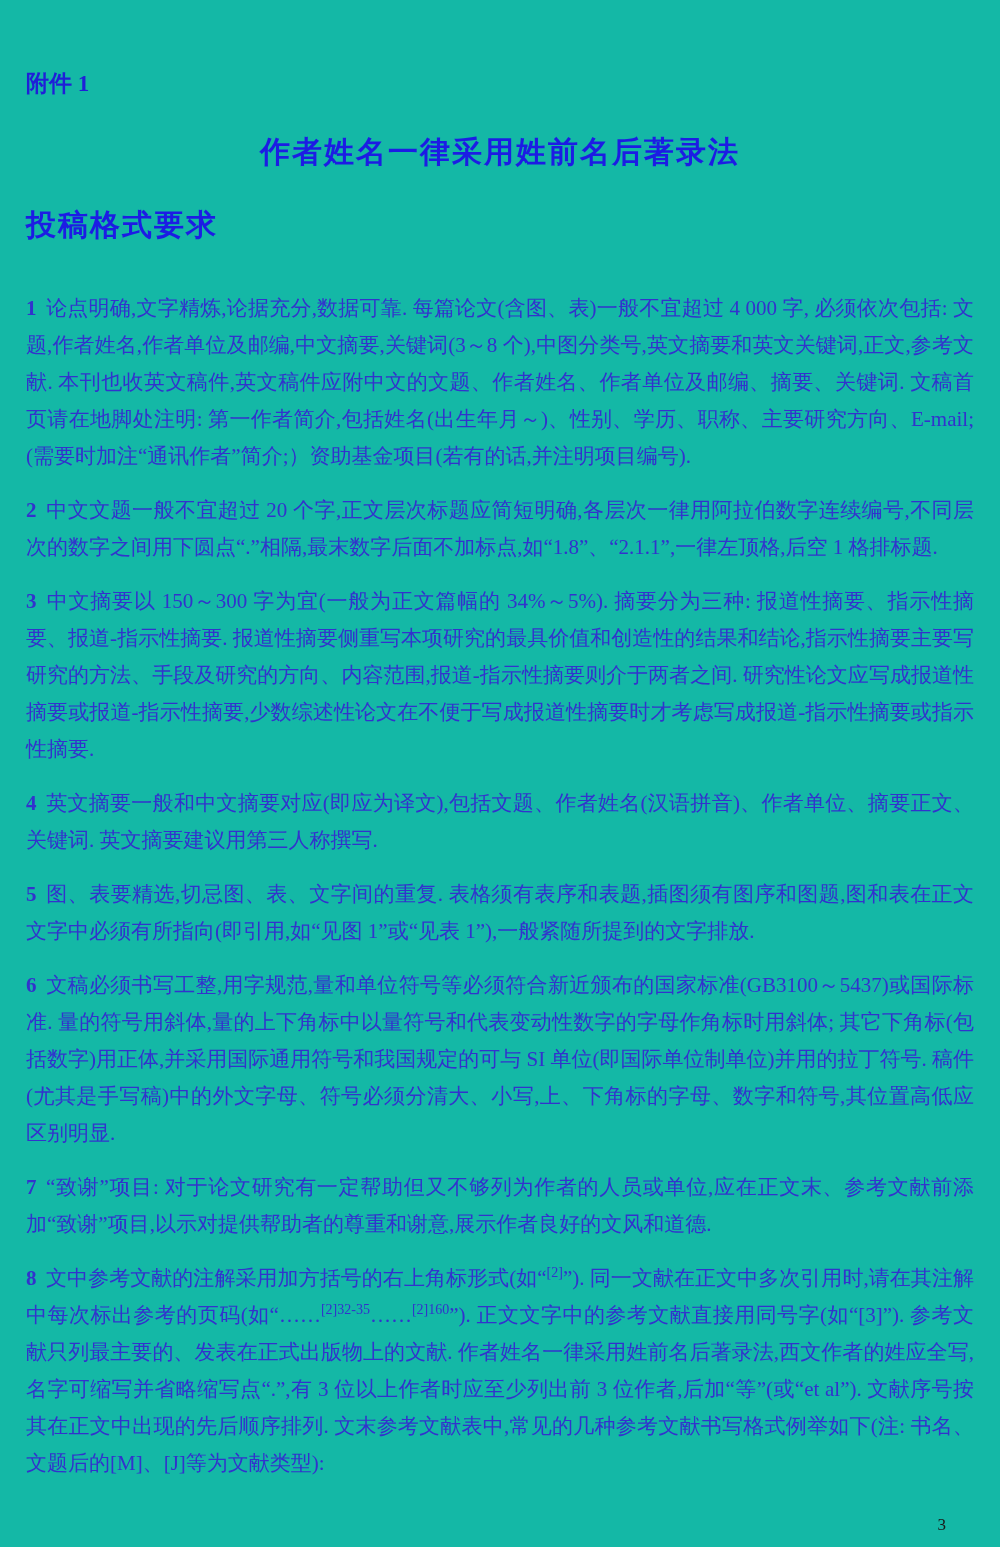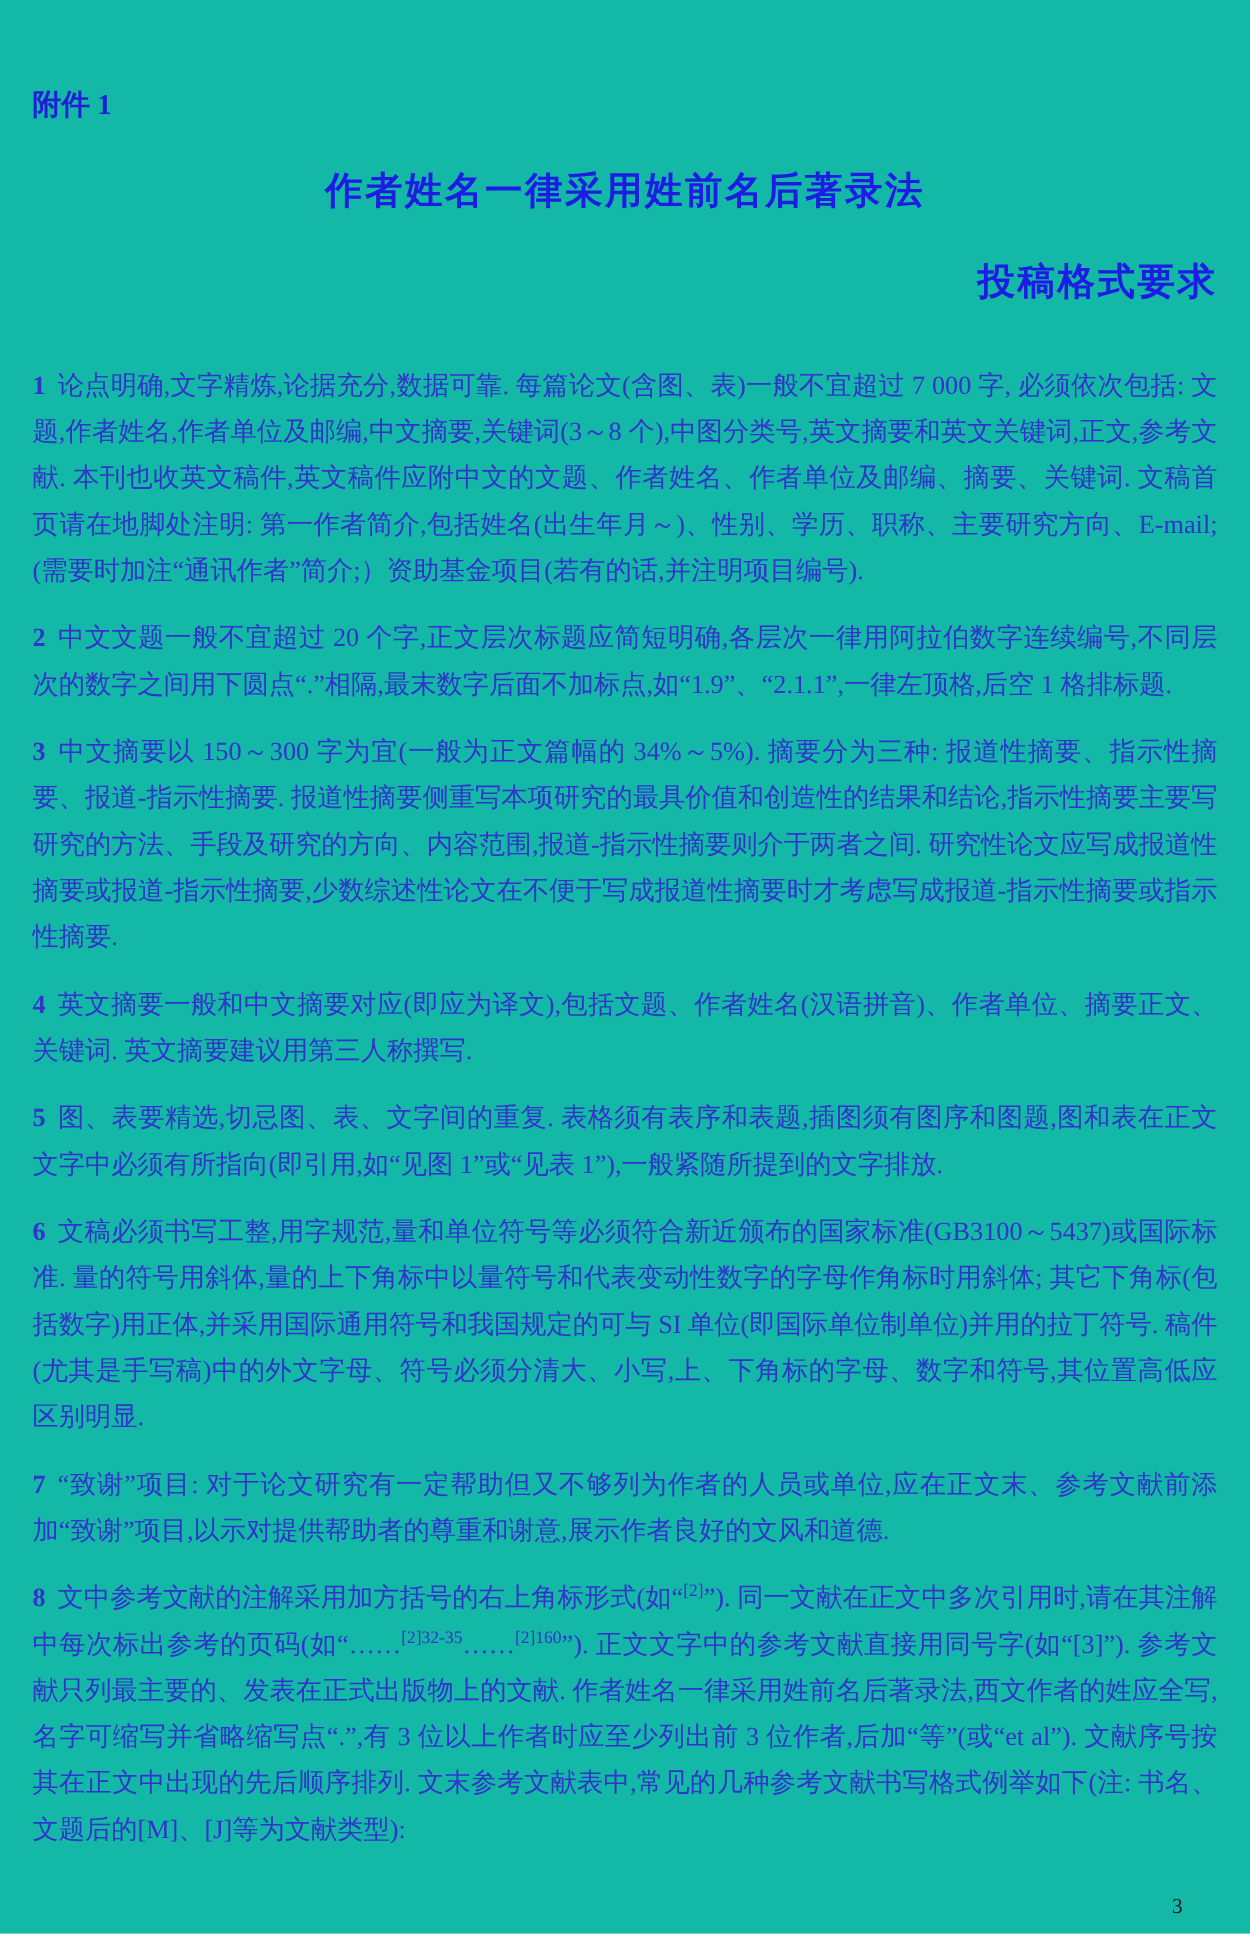--- a/index.html
+++ b/index.html
@@ -32,21 +32,21 @@
     font-size: 30px;
     text-align: center;
     margin: 34px 0 0 0;
     letter-spacing: 2px;
   }
   .doc-subtitle {
     color: #1c1ce4;
     font-family: "Liberation Sans", "DejaVu Sans", sans-serif;
     font-weight: bold;
     font-size: 30px;
-    text-align: right;
+    text-align: left;
     margin: 32px 0 0 0;
     letter-spacing: 2px;
   }
   .body-text {
     margin-top: 44px;
   }
   .body-text p {
     color: #3232cd;
     font-size: 21px;
     line-height: 37px;
@@ -77,23 +77,23 @@
 <div class="page">
 
   <div class="attachment-label">附件 1</div>
 
   <h1 class="doc-title">作者姓名一律采用姓前名后著录法</h1>
 
   <h2 class="doc-subtitle">投稿格式要求</h2>
 
   <div class="body-text">
 
-    <p><b class="para-num">1</b><span>论点明确,文字精炼,论据充分,数据可靠. 每篇论文(含图、表)一般不宜超过 7 000 字, 必须依次包括: 文题,作者姓名,作者单位及邮编,中文摘要,关键词(3～8 个),中图分类号,英文摘要和英文关键词,正文,参考文献. 本刊也收英文稿件,英文稿件应附中文的文题、作者姓名、作者单位及邮编、摘要、关键词. 文稿首页请在地脚处注明: 第一作者简介,包括姓名(出生年月～)、性别、学历、职称、主要研究方向、E-mail; (需要时加注“通讯作者”简介;）资助基金项目(若有的话,并注明项目编号).</span></p>
+    <p><b class="para-num">1</b><span>论点明确,文字精炼,论据充分,数据可靠. 每篇论文(含图、表)一般不宜超过 4 000 字, 必须依次包括: 文题,作者姓名,作者单位及邮编,中文摘要,关键词(3～8 个),中图分类号,英文摘要和英文关键词,正文,参考文献. 本刊也收英文稿件,英文稿件应附中文的文题、作者姓名、作者单位及邮编、摘要、关键词. 文稿首页请在地脚处注明: 第一作者简介,包括姓名(出生年月～)、性别、学历、职称、主要研究方向、E-mail; (需要时加注“通讯作者”简介;）资助基金项目(若有的话,并注明项目编号).</span></p>
 
-    <p><b class="para-num">2</b><span>中文文题一般不宜超过 20 个字,正文层次标题应简短明确,各层次一律用阿拉伯数字连续编号,不同层次的数字之间用下圆点“.”相隔,最末数字后面不加标点,如“1.9”、“2.1.1”,一律左顶格,后空 1 格排标题.</span></p>
+    <p><b class="para-num">2</b><span>中文文题一般不宜超过 20 个字,正文层次标题应简短明确,各层次一律用阿拉伯数字连续编号,不同层次的数字之间用下圆点“.”相隔,最末数字后面不加标点,如“1.8”、“2.1.1”,一律左顶格,后空 1 格排标题.</span></p>
 
     <p><b class="para-num">3</b><span>中文摘要以 150～300 字为宜(一般为正文篇幅的 34%～5%). 摘要分为三种: 报道性摘要、指示性摘要、报道-指示性摘要. 报道性摘要侧重写本项研究的最具价值和创造性的结果和结论,指示性摘要主要写研究的方法、手段及研究的方向、内容范围,报道-指示性摘要则介于两者之间. 研究性论文应写成报道性摘要或报道-指示性摘要,少数综述性论文在不便于写成报道性摘要时才考虑写成报道-指示性摘要或指示性摘要.</span></p>
 
     <p><b class="para-num">4</b><span>英文摘要一般和中文摘要对应(即应为译文),包括文题、作者姓名(汉语拼音)、作者单位、摘要正文、关键词. 英文摘要建议用第三人称撰写.</span></p>
 
     <p><b class="para-num">5</b><span>图、表要精选,切忌图、表、文字间的重复. 表格须有表序和表题,插图须有图序和图题,图和表在正文文字中必须有所指向(即引用,如“见图 1”或“见表 1”),一般紧随所提到的文字排放.</span></p>
 
     <p><b class="para-num">6</b><span>文稿必须书写工整,用字规范,量和单位符号等必须符合新近颁布的国家标准(GB3100～5437)或国际标准. 量的符号用斜体,量的上下角标中以量符号和代表变动性数字的字母作角标时用斜体; 其它下角标(包括数字)用正体,并采用国际通用符号和我国规定的可与 SI 单位(即国际单位制单位)并用的拉丁符号. 稿件(尤其是手写稿)中的外文字母、符号必须分清大、小写,上、下角标的字母、数字和符号,其位置高低应区别明显.</span></p>
 
     <p><b class="para-num">7</b><span>“致谢”项目: 对于论文研究有一定帮助但又不够列为作者的人员或单位,应在正文末、参考文献前添加“致谢”项目,以示对提供帮助者的尊重和谢意,展示作者良好的文风和道德.</span></p>

